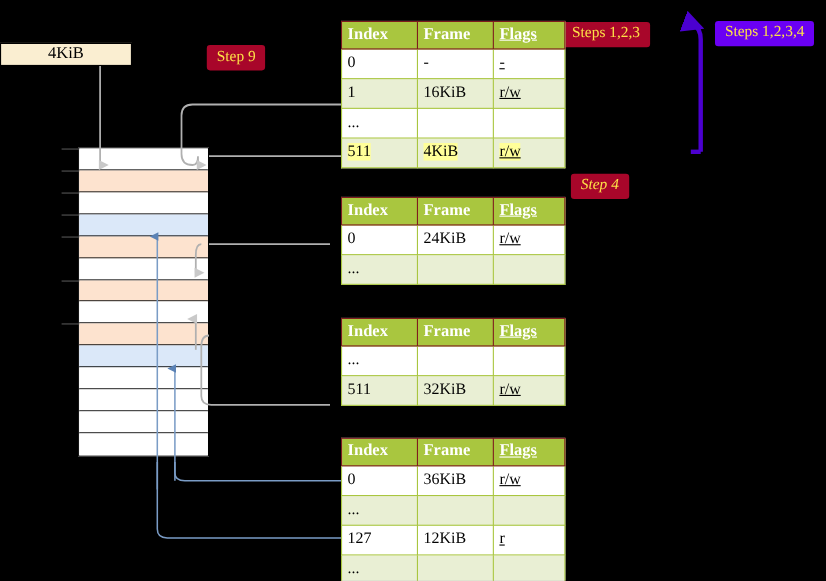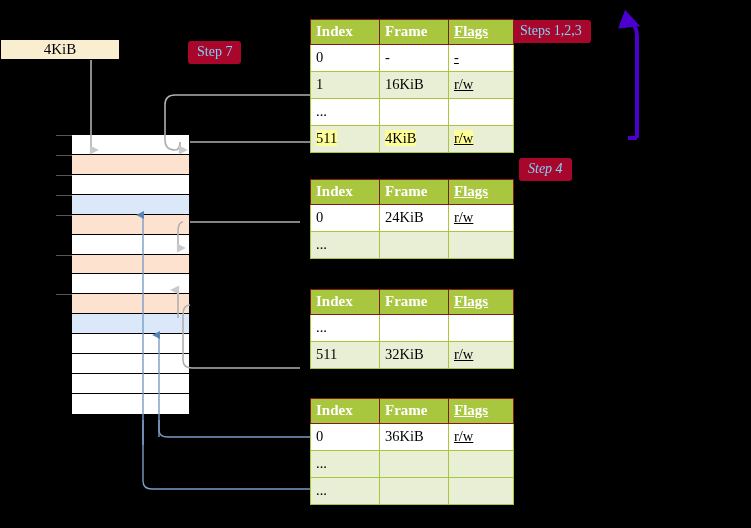--- a/index.html
+++ b/index.html
@@ -8,21 +8,21 @@
     background:#000;
     font-family:"Liberation Serif", serif;
     overflow:hidden;
     position:relative;
   }
   .stage{position:absolute;left:0;top:0;width:751px;height:528px;}
 
   
   .badge{
     position:absolute;
-    color:#7dd3fc;
+    color:#fde047;
     font-family:"Liberation Serif", serif;
     font-size:14px;
     line-height:1;
     padding:4px 9px 5px 9px;
     border-radius:3px;
     white-space:nowrap;
     text-align:center;
   }
   .badge.red{background:#a8062a;}
   .badge.violet{background:#6a00f4;}
@@ -141,23 +141,24 @@
       <div class="mem-row mem-peach" style="height: 19.9286px; position: relative;">
         <div class="mem-tick" style="top: 0px;"></div>
       </div>
       <div class="mem-row mem-blue" style="height: 19.9286px; position: relative;"></div>
       <div class="mem-row mem-white" style="height: 19.9286px; position: relative;"></div>
       <div class="mem-row mem-white" style="height: 19.9286px; position: relative;"></div>
       <div class="mem-row mem-white" style="height: 19.9286px; position: relative;"></div>
       <div class="mem-row mem-white" style="height: 19.9286px; position: relative;"></div>
     </div>
 
-  <div class="badge red" id="badge-step0">Step 7</div>
+  <div class="badge red" id="badge-step0">Step 9</div>
   <div class="badge red" id="badge-step4">Step 4</div>
   <div class="badge red" id="badge-steps123">Steps 1,2,3</div>
+  <div class="badge violet" id="badge-steps1234">Steps 1,2,3,4</div>
 
   <svg id="connectors" viewBox="0 0 751 528" xmlns="http://www.w3.org/2000/svg">
     <defs>
       <marker id="ar-gray-down" viewBox="0 0 10 10" refX="5" refY="8" markerWidth="7" markerHeight="7" orient="auto-start-reverse">
         <path d="M 1 9 L 5 1 L 9 9 z" fill="#c9c9c9"></path>
       </marker>
       <marker id="ar-gray-up" viewBox="0 0 10 10" refX="5" refY="8" markerWidth="7" markerHeight="7" orient="auto-start-reverse">
         <path d="M 1 9 L 5 1 L 9 9 z" fill="#c9c9c9"></path>
       </marker>
       <marker id="ar-blue-up" viewBox="0 0 10 10" refX="5" refY="8" markerWidth="7" markerHeight="7" orient="auto-start-reverse">
@@ -278,20 +279,25 @@
         <tr class="odd">
           <td class="col-i">0</td>
           <td class="col-f">36KiB</td>
           <td class="col-g">r/w</td>
         </tr>
         <tr class="even">
           <td class="col-i">...</td>
           <td class="col-f"></td>
           <td class="col-g"></td>
         </tr>
+        <tr class="odd">
+          <td class="col-i">127</td>
+          <td class="col-f">12KiB</td>
+          <td class="col-g">r</td>
+        </tr>
         <tr class="even">
           <td class="col-i">...</td>
           <td class="col-f"></td>
           <td class="col-g"></td>
         </tr>
       </tbody>
     </table>
   </div>
 
 </body></html>

